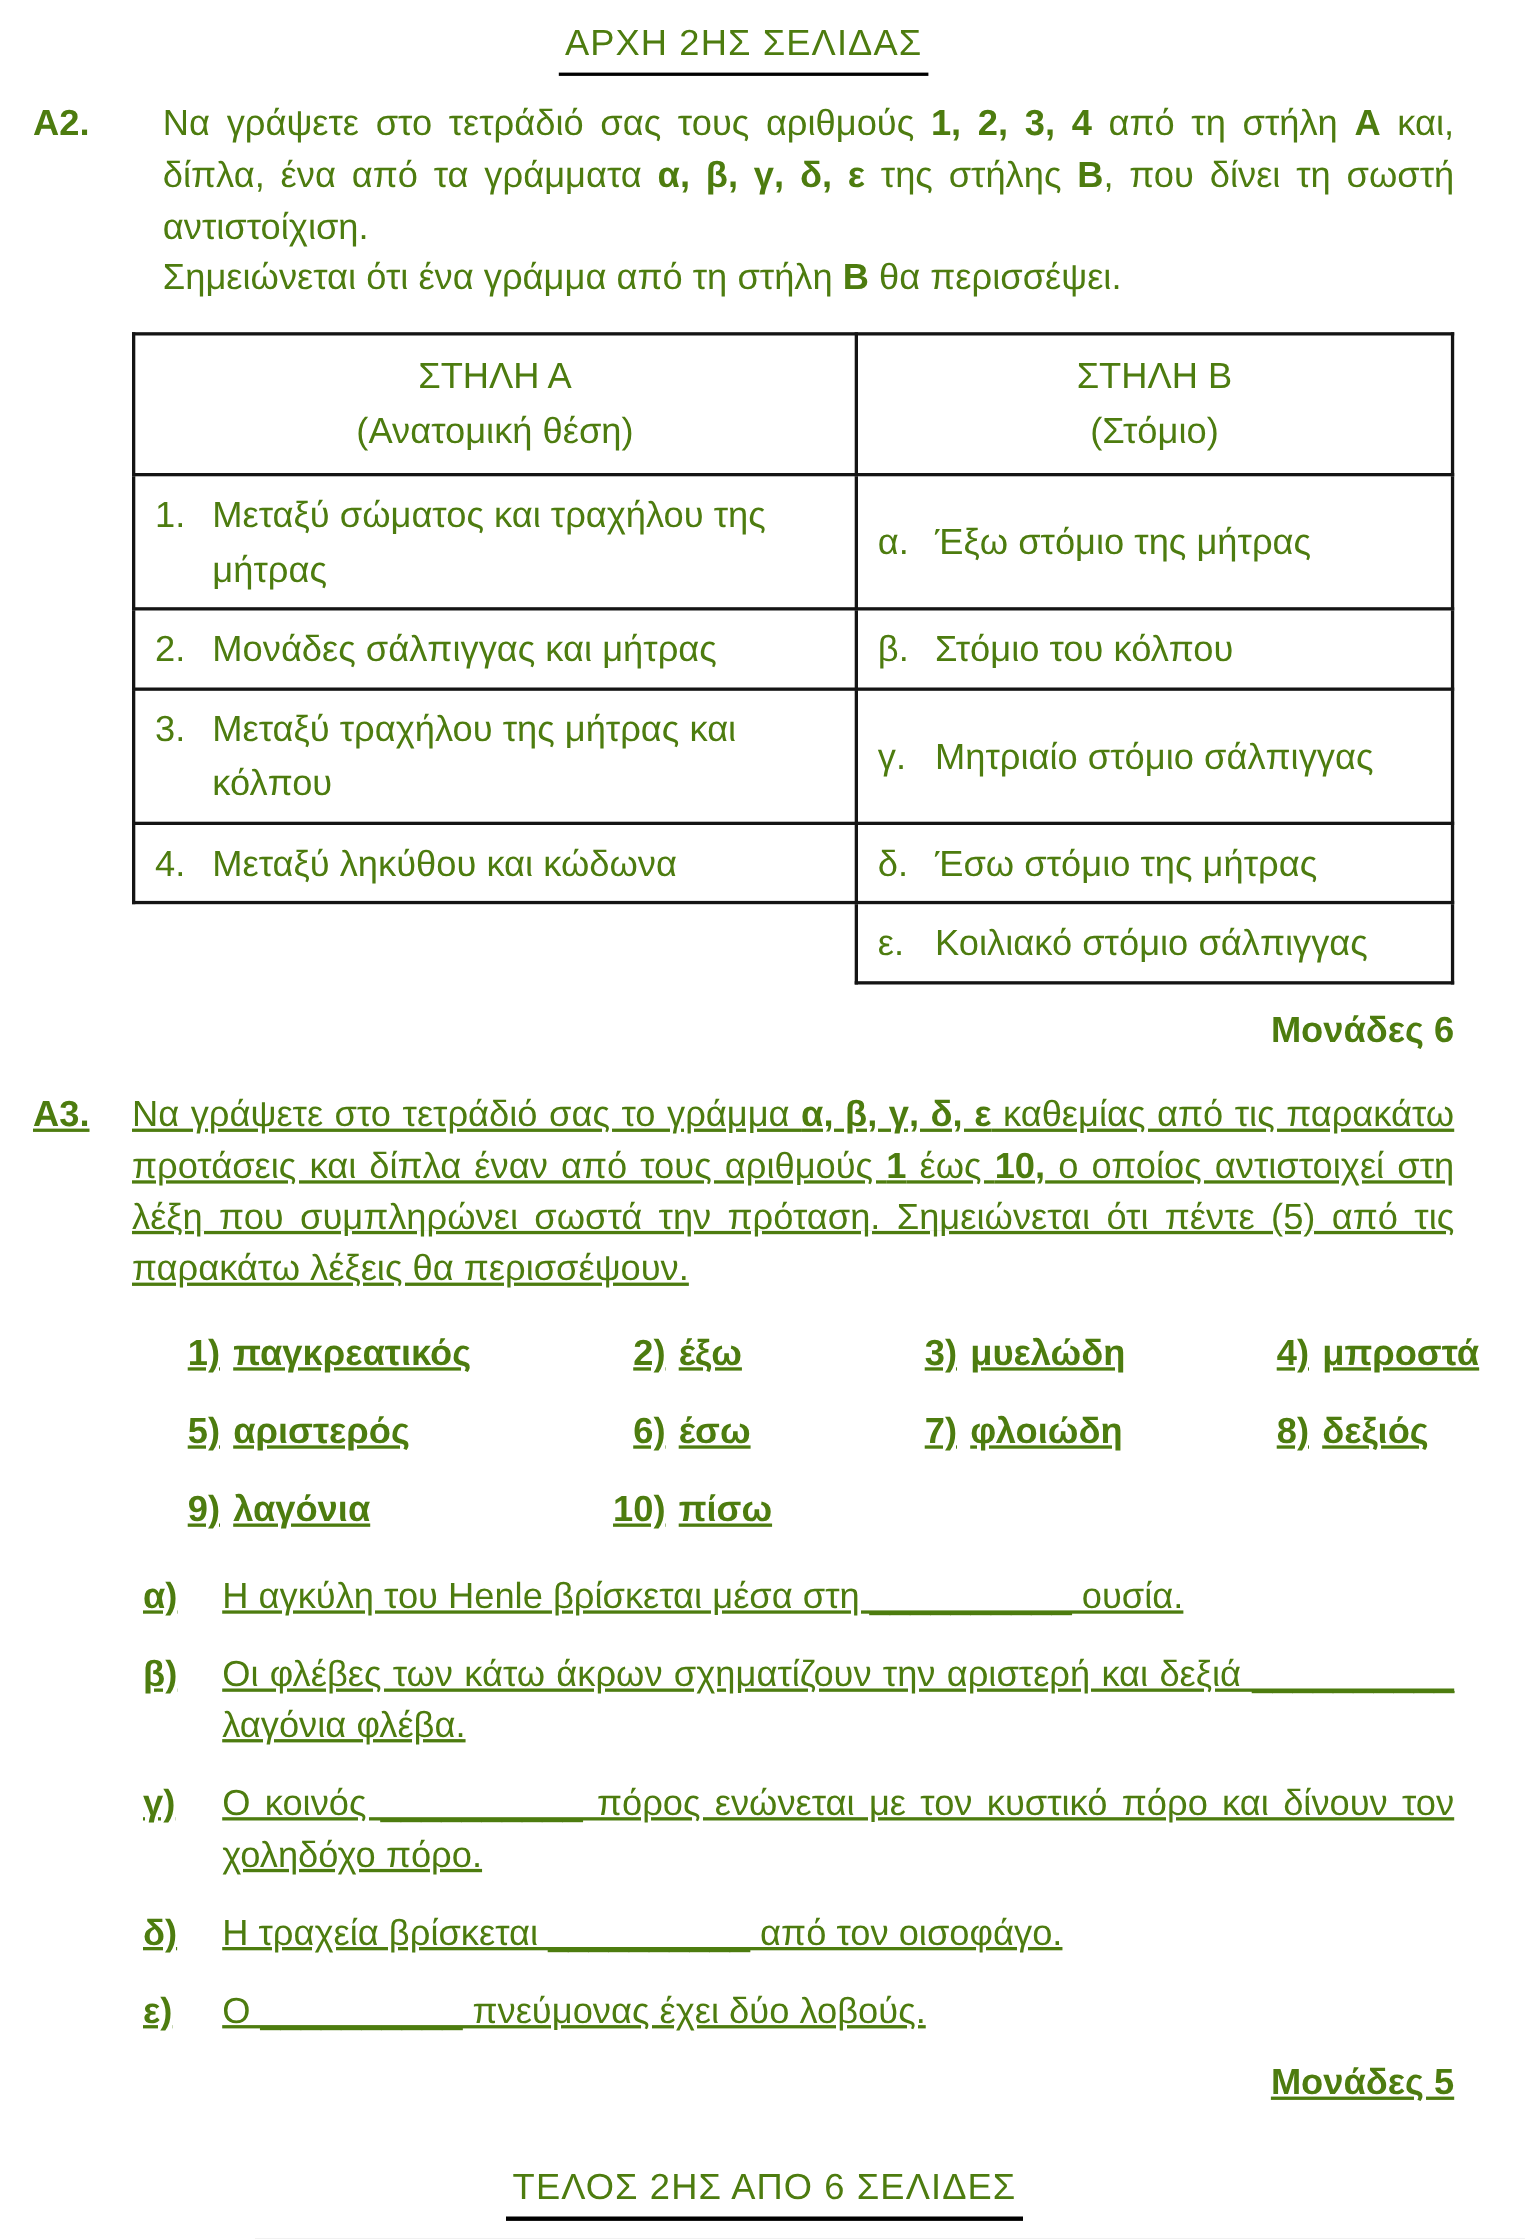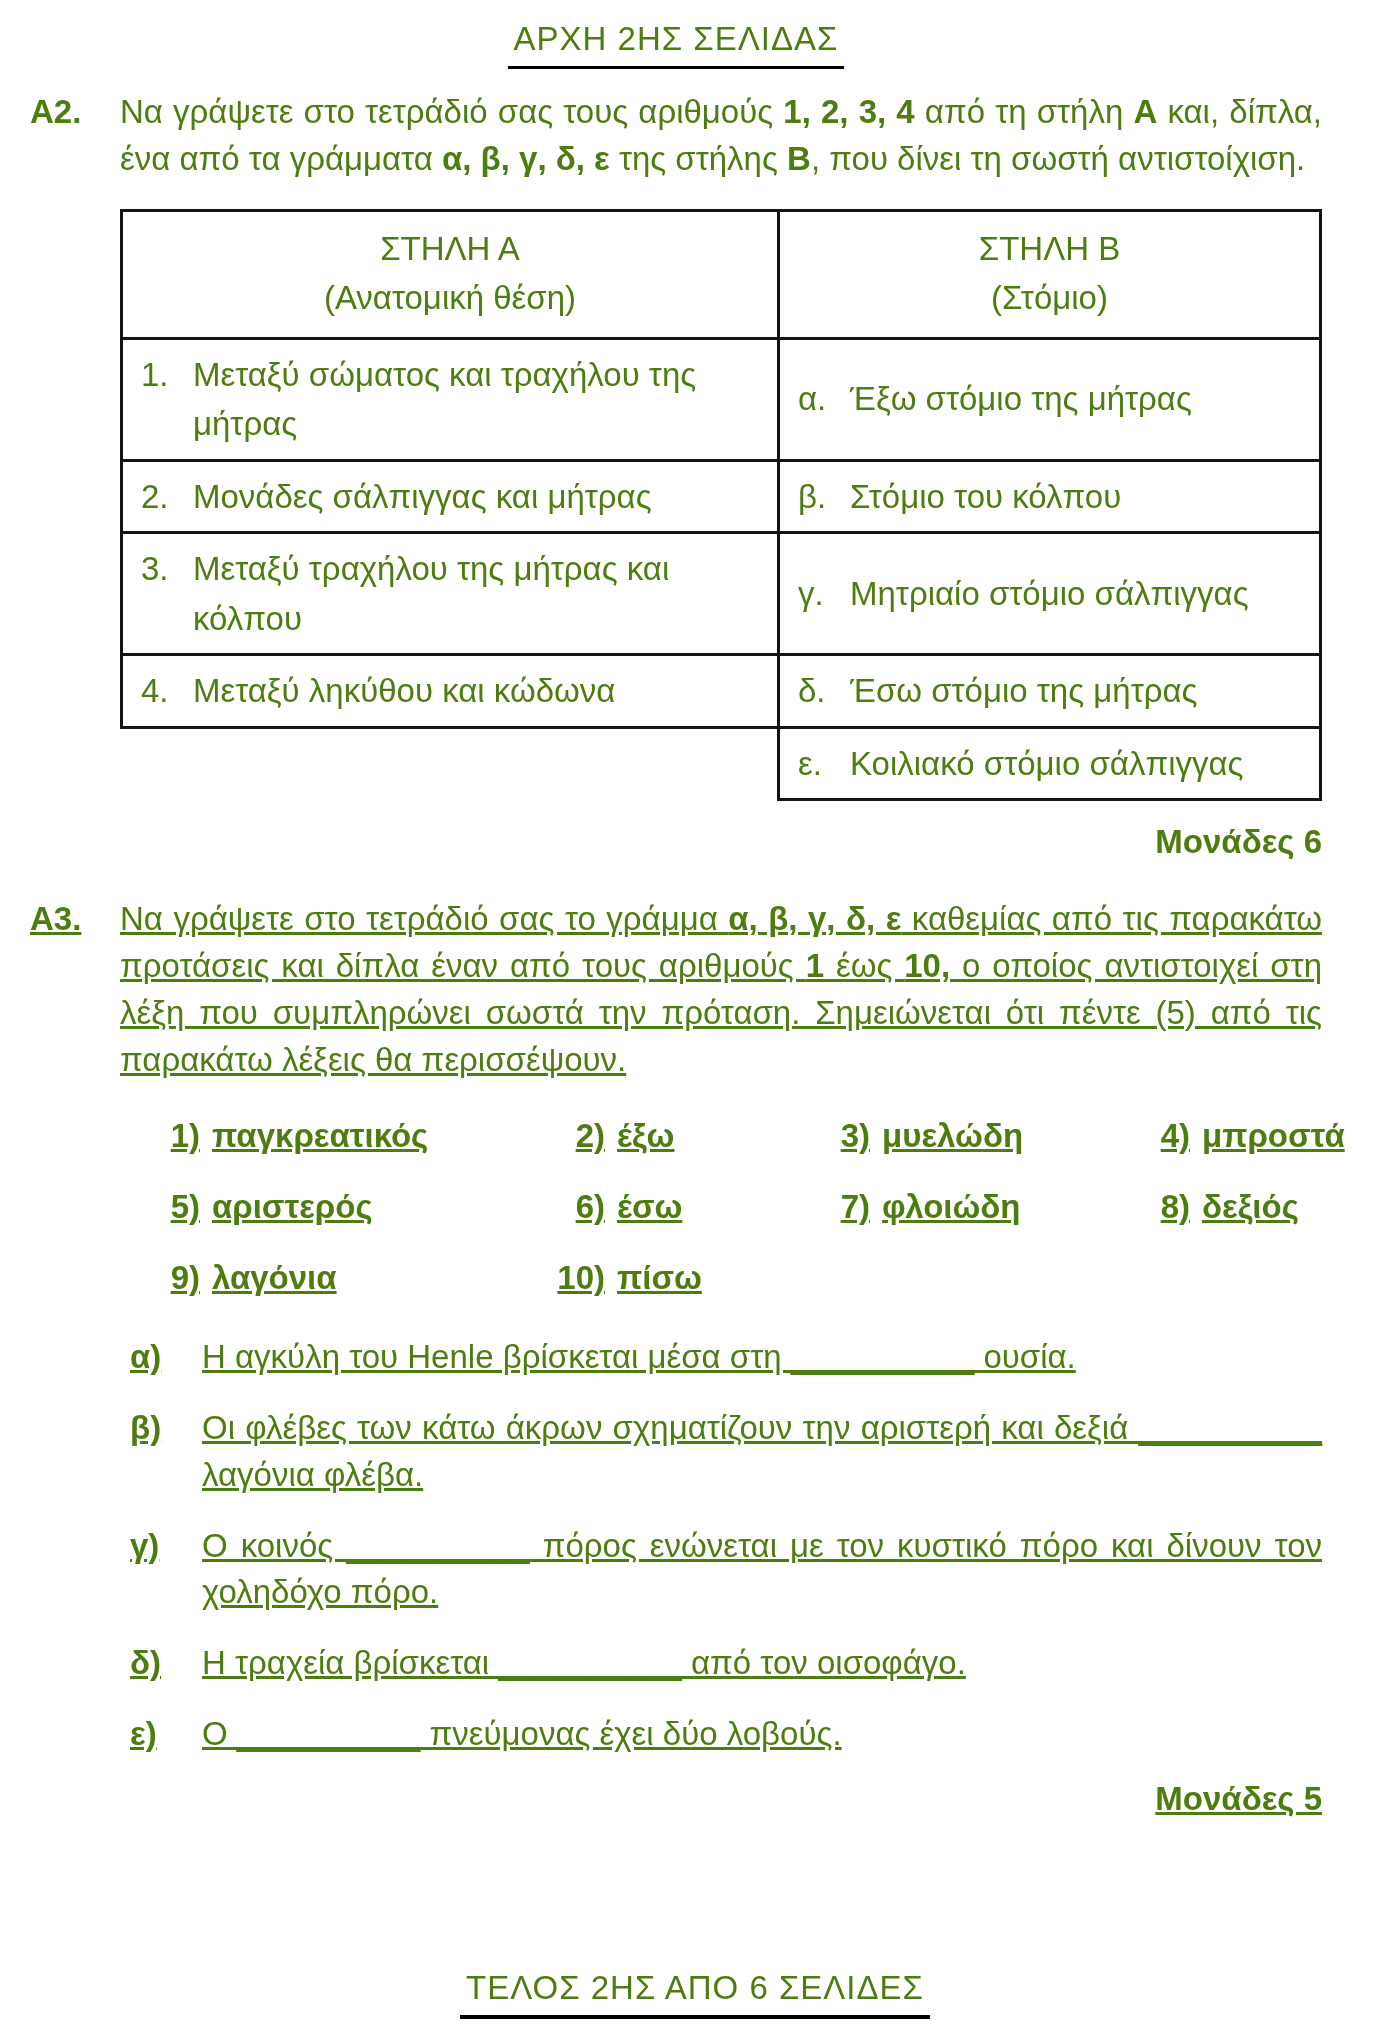--- a/index.html
+++ b/index.html
@@ -15,21 +15,21 @@
     box-sizing:border-box;
     padding:14px 68px 0 30px;
     overflow:hidden;
   }
   .page-header{text-align:center;margin-top:2px;}
   .underlined{display:inline-block;border-bottom:3px solid #000;padding:0 6px 3px;letter-spacing:1px;}
   .page-footer{position:absolute;left:0;right:0;bottom:16px;text-align:center;}
   .page-footer .underlined{border-bottom-width:4px;}
 
   .question{display:flex;align-items:flex-start;}
-  .q-a2{margin-top:20px;}
+  .q-a2{margin-top:20px;gap:28px;}
   .q-a3{margin-top:30px;text-decoration:underline;}
   .q-label{flex:none;width:90px;font-weight:bold;}
   .q-body{flex:1;min-width:0;}
   .q-body p{margin:0;}
   .justified{text-align:justify;}
 
   table.match-table{
     border-collapse:collapse;
     margin:26px 14px 0 90px;
     width:1202px;
@@ -72,20 +72,21 @@
 <div class="page">
 
   <div class="page-header">
     <span class="underlined">ΑΡΧΗ 2ΗΣ ΣΕΛΙΔΑΣ</span>
   </div>
 
   <section class="question q-a2">
     <div class="q-label">Α2.</div>
     <div class="q-body">
       <p class="justified"><span>Να γράψετε στο τετράδιό σας τους αριθμούς </span><b>1, 2, 3, 4</b><span> από τη στήλη </span><b>Α</b><span> και, δίπλα, ένα από τα γράμματα </span><b>α, β, γ, δ, ε</b><span> της στήλης </span><b>Β</b><span>, που δίνει τη σωστή αντιστοίχιση.</span></p>
+      <p><span>Σημειώνεται ότι ένα γράμμα από τη στήλη </span><b>Β</b><span> θα περισσέψει.</span></p>
     </div>
   </section>
 
   <table class="match-table">
     <tbody>
       <tr>
         <th class="col-a">
           <span>ΣΤΗΛΗ Α</span><br>
           <span>(Ανατομική θέση)</span>
         </th>

